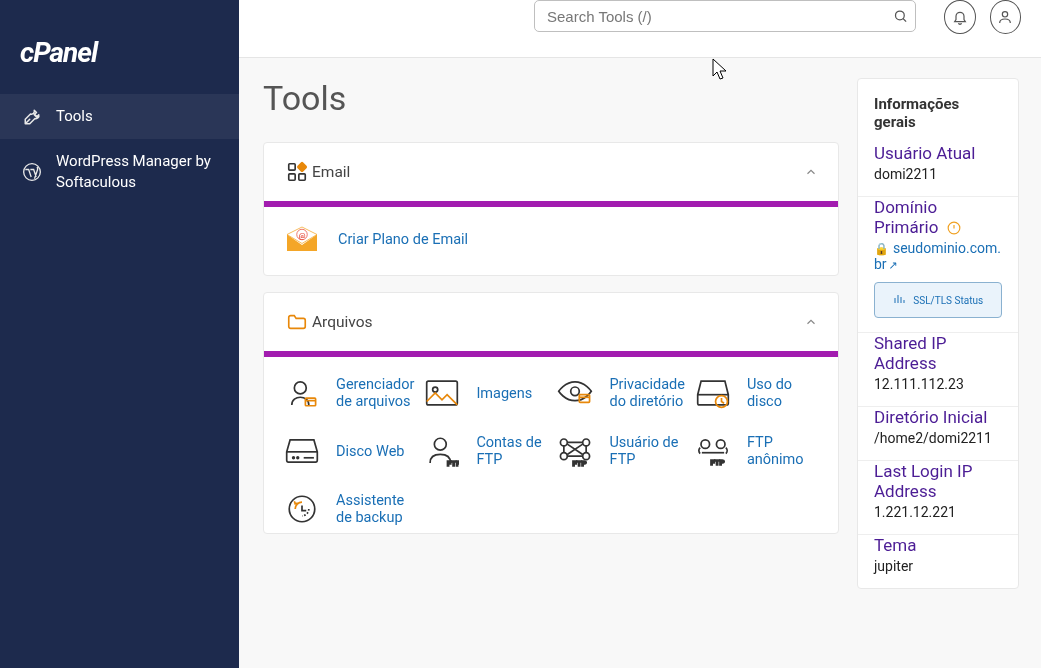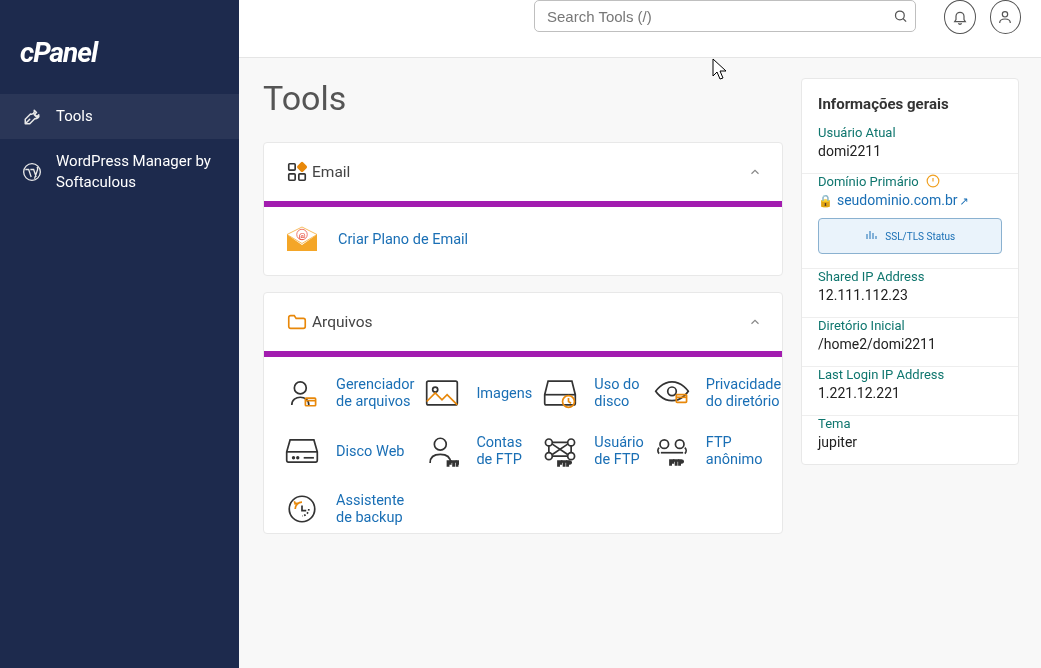--- a/index.html
+++ b/index.html
@@ -26,25 +26,25 @@
   .panel { background:#fff; border:1px solid #e8e8e8; border-radius:4px; margin-bottom: 16px; }
   .panel-head { display:flex; align-items:center; padding: 16px 20px; gap: 2px; border-bottom:6px solid #a21caf;}
   .panel-title { font-size: 15.5px; color:#444; flex:1; }
   .panel-icon { width:26px; height:26px; display:flex; align-items:center; justify-content:center;}
   .chev { color:#888; }
   .single-item { display:flex; align-items:center; gap:18px; padding: 14px 20px 18px;}
   .item-link { color:#1a6fb5; font-size:14.5px; cursor:pointer; }
   .grid2 { display:grid; grid-template-columns: 1fr 1fr 1fr 1fr; row-gap: 22px; column-gap: 10px; padding: 18px 20px 6px;}
   .grid-item { display:flex; align-items:center; gap:16px; }
   .grid-icon { width:36px; height:36px; display:flex; align-items:center; justify-content:center; color:#333; flex-shrink:0;}
-  .info-panel { width:218px; background:#fff; border:1px solid #e8e8e8; border-radius:4px; flex-shrink:0; }
+  .info-panel { width:162px; background:#fff; border:1px solid #e8e8e8; border-radius:4px; flex-shrink:0; }
   .info-title { font-size:15px; font-weight:700; color:#333; padding: 16px 16px 12px; }
   .info-block { padding: 0 16px 14px; border-bottom:1px solid #eee; font-size:13px; }
   .info-block:last-child { border-bottom:none; }
-  .info-label { color:#0f766e; font-size:13px; margin-bottom:3px; }
+  .info-label { color:#4c1d95; font-size:17px; margin-bottom:3px; }
   .info-value { color:#222; font-size:14px; word-break: break-all;}
   .info-value.link { color:#1a6fb5; cursor:pointer;}
   .warn-ic { color:#f0a020; margin-left:4px;}
   .lock-ic { color:#888; margin-right:4px; font-size:12px;}
   .ext-ic { color:#1a6fb5; margin-left:2px; font-size:11px;}
   .ssl-btn { border:1px solid #8ab1d0; background:#eaf3fb; color:#1a6fb5; border-radius:4px; padding:10px 8px; text-align:center; font-size:10px; cursor:pointer; margin-top:10px; line-height:1.3;}
   .ssl-btn .bars { margin-right:6px;}
   .cursor-img { position:absolute; left:712px; top:58px; pointer-events:none;}
   svg { display:block; }
 </style>
@@ -169,39 +169,39 @@
                   <svg width="34" height="28" viewBox="0 0 40 32" fill="none" stroke="#333" stroke-width="2">
                     <rect x="2" y="2" width="36" height="28" rx="2"></rect>
                     <circle cx="12" cy="12" r="3"></circle>
                     <path d="M2 26l10-10 8 8 6-6 12 12" stroke="#e8880a"></path>
                   </svg>
                 </span>
               <span class="item-link">Imagens</span>
             </div>
             <div class="grid-item">
               <span class="grid-icon">
+                  <svg width="36" height="30" viewBox="0 0 42 32" fill="none" stroke="#333" stroke-width="2">
+                    <path d="M2 14s7-11 19-11 19 11 19 11-7 11-19 11S2 14 2 14z"></path>
+                    <circle cx="21" cy="14" r="5"></circle>
+                    <rect x="26" y="18" width="12" height="9" rx="1" stroke="#e8880a"></rect>
+                    <path d="M26 21h12" stroke="#e8880a"></path>
+                  </svg>
+                </span>
+              <span class="item-link">Privacidade do diretório</span>
+            </div>
+            <div class="grid-item">
+              <span class="grid-icon">
                   <svg width="34" height="32" viewBox="0 0 40 36" fill="none" stroke="#333" stroke-width="2">
                     <path d="M6 4h28l4 16v10a2 2 0 01-2 2H4a2 2 0 01-2-2V20L6 4z"></path>
                     <path d="M2 20h36"></path>
                     <circle cx="30" cy="28" r="7" stroke="#e8880a"></circle>
                     <path d="M30 24v4l3 2" stroke="#e8880a"></path>
                   </svg>
                 </span>
               <span class="item-link">Uso do disco</span>
-            </div>
-            <div class="grid-item">
-              <span class="grid-icon">
-                  <svg width="36" height="30" viewBox="0 0 42 32" fill="none" stroke="#333" stroke-width="2">
-                    <path d="M2 14s7-11 19-11 19 11 19 11-7 11-19 11S2 14 2 14z"></path>
-                    <circle cx="21" cy="14" r="5"></circle>
-                    <rect x="26" y="18" width="12" height="9" rx="1" stroke="#e8880a"></rect>
-                    <path d="M26 21h12" stroke="#e8880a"></path>
-                  </svg>
-                </span>
-              <span class="item-link">Privacidade do diretório</span>
             </div>
             <div class="grid-item">
               <span class="grid-icon">
                   <svg width="34" height="30" viewBox="0 0 40 34" fill="none" stroke="#333" stroke-width="2">
                     <path d="M6 4h28l4 14v10a2 2 0 01-2 2H4a2 2 0 01-2-2V18L6 4z"></path>
                     <path d="M2 18h36"></path>
                     <circle cx="10" cy="25" r="1" fill="#333"></circle>
                     <circle cx="15" cy="25" r="1" fill="#333"></circle>
                     <path d="M22 25h12"></path>
                   </svg>

